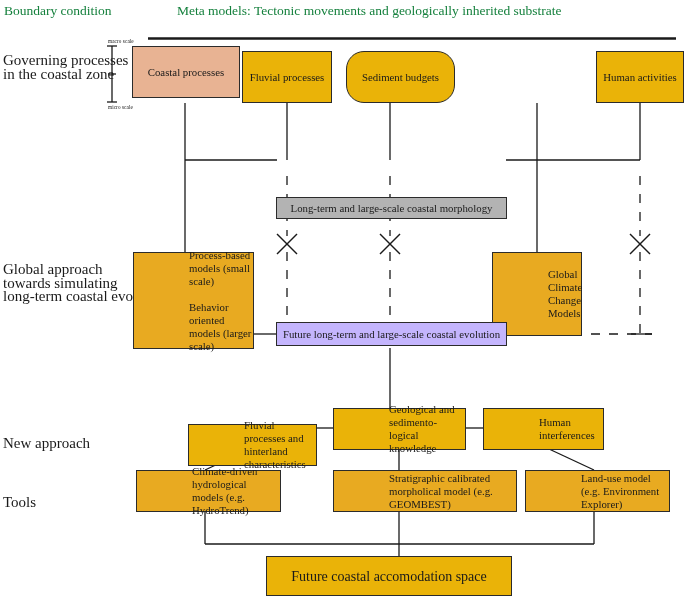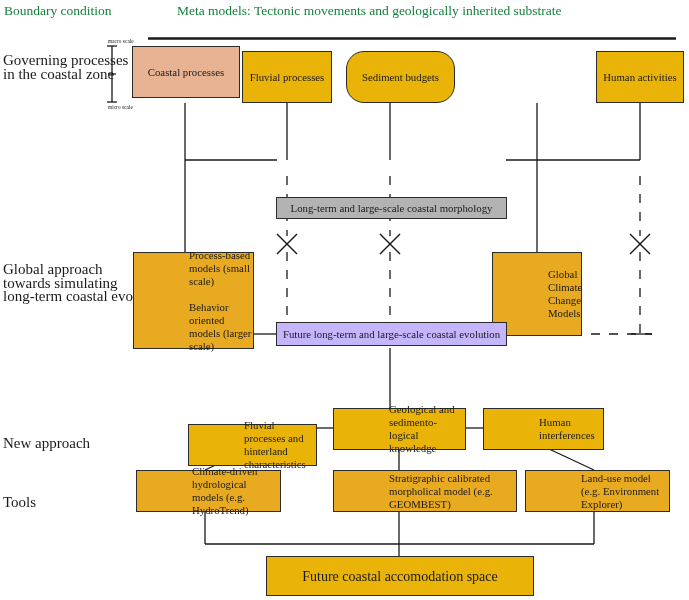--- a/index.html
+++ b/index.html
@@ -173,17 +173,17 @@
   </div>
   <div class="box l orange" style="left:333px;top:470px;width:184px;height:42px;">
     <span>Stratigraphic calibrated
 morpholical model (e.g. GEOMBEST)</span>
   </div>
   <div class="box l orange" style="left:525px;top:470px;width:145px;height:42px;">
     <span>Land-use model
 (e.g. Environment Explorer)</span>
   </div>
 
-  <div class="box c green" style="left:266px;top:556px;width:268px;height:40px;">
+  <div class="box c green" style="left:266px;top:556px;width:246px;height:40px;">
     <span style="font-size:14px;">Future coastal accomodation space</span>
   </div>
 
 </div>
 
 </body></html>

